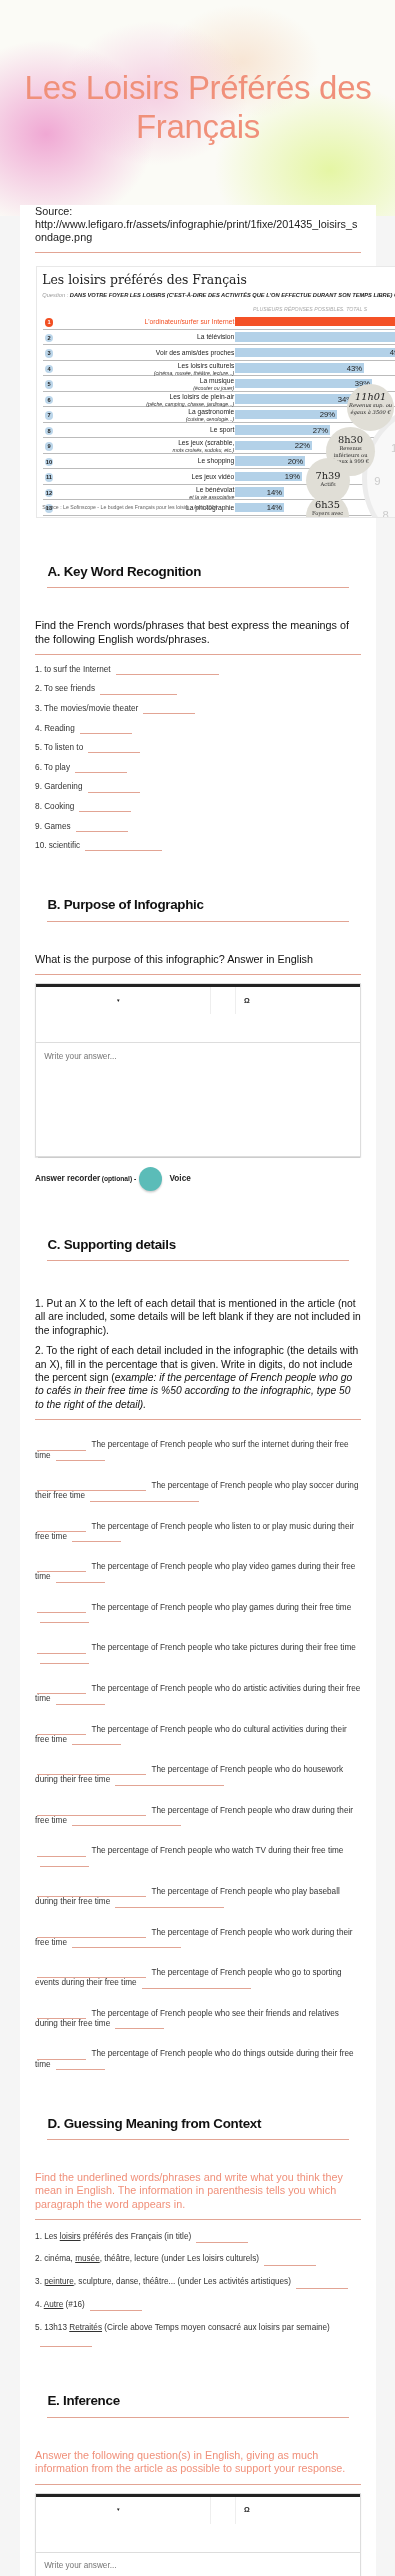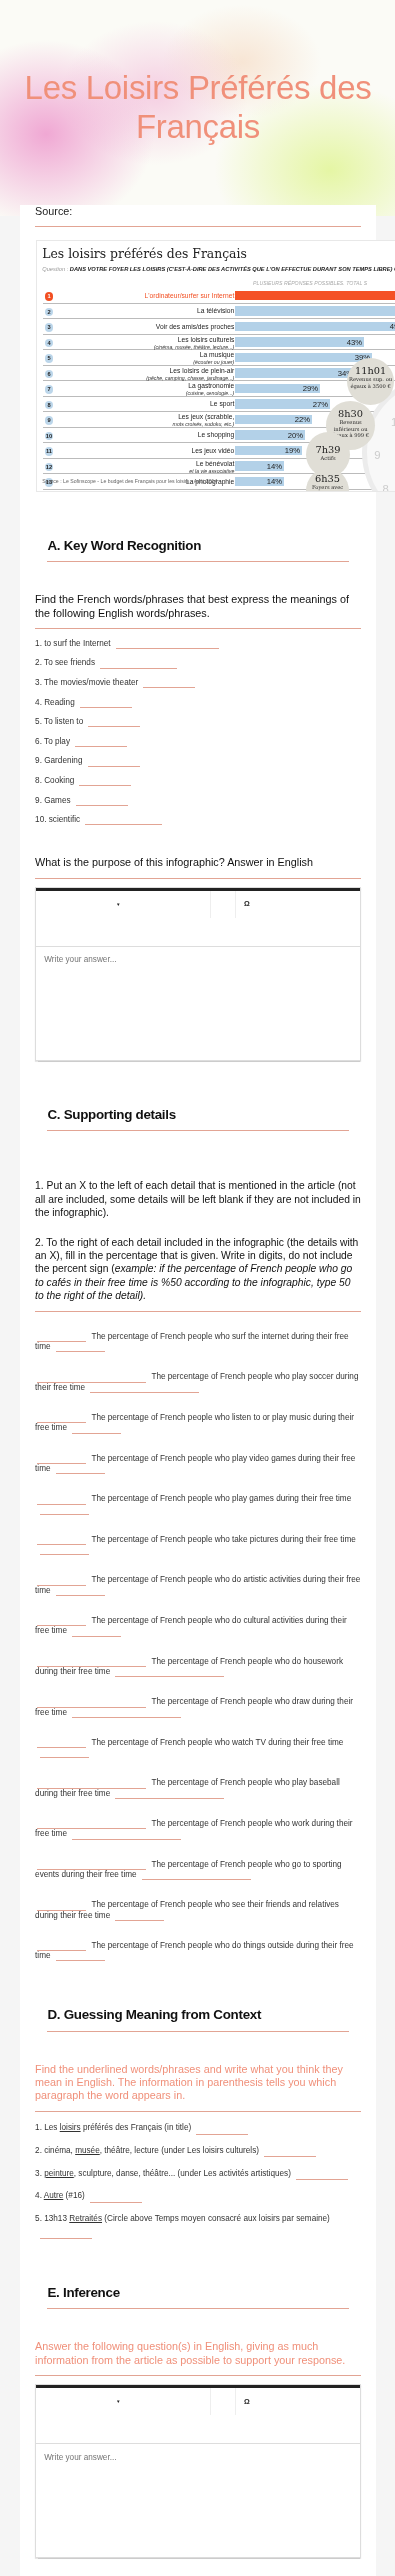--- a/index.html
+++ b/index.html
@@ -49,40 +49,41 @@
   .editor-bar { height: 3.1px; background: #222; }
   .toolbar { height: 56px; border-bottom: 1px solid #ddd; position: relative; }
   .tb-select { position: absolute; left: 0; top: 0; width: 175px; height: 27px; border-right: 0.5px solid #eee; }
   .tb-caret { position: absolute; left: 80px; top: 10.3px; font-size: 4.6px; }
   .tb-sep { position: absolute; left: 199px; top: 0; width: 0.5px; height: 27px; background: #eee; }
   .tb-omega { position: absolute; left: 208px; top: 8.2px; font-size: 7.2px; font-weight: bold; }
   .answer { display: block; width: 100%; height: 113px; border: 0; padding: 8.2px; font-size: 8.2px; font-family: "Liberation Sans", sans-serif; color: #aaa; resize: none; outline: none; background: #fff; }
   .recorder { display: flex; align-items: center; margin-top: 9.3px; font-size: 8.2px; font-weight: bold; color: #222; }
   .recorder small { font-size: 6.7px; margin-left: 1.5px; }
   .rec-btn { width: 23px; height: 24px; border-radius: 50%; background: #5bbcb8; margin: 0 7.2px 0 3.1px; box-shadow: 0 1.5px 2.1px rgba(0,0,0,0.2); cursor: pointer; }
-  .para { font-size: 10.3px; line-height: 13.4px; color: #111; margin-top: 16px; }
+  .para { font-size: 10.3px; line-height: 13.4px; color: #111; margin-top: 7px; }
   .para em { font-style: italic; }
   .detail { font-size: 8.2px; line-height: 10.3px; color: #333; margin-top: 20px; font-family: "Liberation Sans Narrow", "Liberation Sans", sans-serif; }
   .detail .pre { display: inline-block; width: 49px; border-bottom: 0.5px solid #e2a494; height: 8.2px; margin: 0 5.2px 0 2.1px; vertical-align: bottom; }
   .detail .pre.long { width: 109px; }
   .detail .post { display: inline-block; width: 49px; border-bottom: 0.5px solid #e2a494; height: 10.3px; margin-left: 5.2px; vertical-align: bottom; }
   .detail .post.long { width: 109px; }
   .u { text-decoration: underline; }
 </style>
 </head>
 <body>
 
 <div class="hero">
   <div class="hero-title">Les Loisirs Préférés des Français</div>
 </div>
 
 <div class="card">
 
   <div class="intro-src">
     <div>Source:</div>
+    <div style="word-break:break-all;">http://www.lefigaro.fr/assets/infographie/print/1fixe/201435_loisirs_sondage.png</div>
   </div>
   <hr class="rule">
 
   <div class="info">
     <div class="info-title">Les loisirs préférés des Français</div>
     <div class="info-q"><span>Question :</span> <b>DANS VOTRE FOYER LES LOISIRS (C'EST-À-DIRE DES ACTIVITÉS QUE L'ON EFFECTUE DURANT SON TEMPS LIBRE) CE SONT SURTOUT... ?</b></div>
     <div class="info-note">PLUSIEURS RÉPONSES POSSIBLES. TOTAL S</div>
     <div class="bars" id="bars">
         <div class="bar-row">
           <span class="rank first">1</span>
@@ -122,21 +123,21 @@
         <div class="bar-row">
           <span class="rank">6</span>
           <span class="blabel"><span>Les loisirs de plein-air</span><i>(pêche, camping, chasse, jardinage...)</i></span>
           <span class="bar" style="width:120px">
             <span class="bval">34%</span>
           </span>
         </div>
         <div class="bar-row">
           <span class="rank">7</span>
           <span class="blabel"><span>La gastronomie</span><i>(cuisine, œnologie...)</i></span>
-          <span class="bar" style="width:85px">
+          <span class="bar" style="width:102px">
             <span class="bval">29%</span>
           </span>
         </div>
         <div class="bar-row">
           <span class="rank">8</span>
           <span class="blabel single"><span>Le sport</span></span>
           <span class="bar" style="width:95px">
             <span class="bval">27%</span>
           </span>
         </div>
@@ -182,21 +183,21 @@
       </div>
 
     <div class="clock">
 
       <span style="left:24px;top:36px;">10</span>
       <span style="left:7.2px;top:69px;">9</span>
       <span style="left:15.5px;top:103px;">8</span>
 
     </div>
 
-    <div class="bubble" style="left:310px;top:117px;width:47px;height:47px;padding-top:7.2px;">
+    <div class="bubble" style="left:310px;top:117px;width:47px;height:47px;padding-top:7.2px;font-style:italic;">
       <div class="t">11h01</div>
       <div class="d">Revenus sup. ou égaux à 3500 €</div>
     </div>
     <div class="bubble" style="left:289px;top:160px;width:49px;height:49px;padding-top:7.2px;">
       <div class="t">8h30</div>
       <div class="d">Revenus inférieurs ou égaux à 999 €</div>
     </div>
     <div class="bubble" style="left:269px;top:191px;width:44px;height:45px;padding-top:11.3px;">
       <div class="t">7h39</div>
       <div class="d">Actifs</div>
@@ -218,36 +219,43 @@
       <div class="item"><span>3. The movies/movie theater</span><input class="blank w100" style="border-width: 0px 0px 0.5px; border-top-style: initial; border-right-style: initial; border-left-style: initial; border-top-color: initial; border-right-color: initial; border-left-color: initial; border-image: initial; border-bottom-style: solid; border-bottom-color: rgb(226, 164, 148); outline: none;"></div>
       <div class="item"><span>4. Reading</span><input class="blank w100" style="border-width: 0px 0px 0.5px; border-top-style: initial; border-right-style: initial; border-left-style: initial; border-top-color: initial; border-right-color: initial; border-left-color: initial; border-image: initial; border-bottom-style: solid; border-bottom-color: rgb(226, 164, 148); outline: none;"></div>
       <div class="item"><span>5. To listen to</span><input class="blank w100" style="border-width: 0px 0px 0.5px; border-top-style: initial; border-right-style: initial; border-left-style: initial; border-top-color: initial; border-right-color: initial; border-left-color: initial; border-image: initial; border-bottom-style: solid; border-bottom-color: rgb(226, 164, 148); outline: none;"></div>
       <div class="item"><span>6. To play</span><input class="blank w100" style="border-width: 0px 0px 0.5px; border-top-style: initial; border-right-style: initial; border-left-style: initial; border-top-color: initial; border-right-color: initial; border-left-color: initial; border-image: initial; border-bottom-style: solid; border-bottom-color: rgb(226, 164, 148); outline: none;"></div>
       <div class="item"><span>9. Gardening</span><input class="blank w100" style="border-width: 0px 0px 0.5px; border-top-style: initial; border-right-style: initial; border-left-style: initial; border-top-color: initial; border-right-color: initial; border-left-color: initial; border-image: initial; border-bottom-style: solid; border-bottom-color: rgb(226, 164, 148); outline: none;"></div>
       <div class="item"><span>8. Cooking</span><input class="blank w100" style="border-width: 0px 0px 0.5px; border-top-style: initial; border-right-style: initial; border-left-style: initial; border-top-color: initial; border-right-color: initial; border-left-color: initial; border-image: initial; border-bottom-style: solid; border-bottom-color: rgb(226, 164, 148); outline: none;"></div>
       <div class="item"><span>9. Games</span><input class="blank w100" style="border-width: 0px 0px 0.5px; border-top-style: initial; border-right-style: initial; border-left-style: initial; border-top-color: initial; border-right-color: initial; border-left-color: initial; border-image: initial; border-bottom-style: solid; border-bottom-color: rgb(226, 164, 148); outline: none;"></div>
       <div class="item"><span>10. scientific</span><input class="blank w150" style="border-width: 0px 0px 0.5px; border-top-style: initial; border-right-style: initial; border-left-style: initial; border-top-color: initial; border-right-color: initial; border-left-color: initial; border-image: initial; border-bottom-style: solid; border-bottom-color: rgb(226, 164, 148); outline: none;"></div>
     </div>
 
+  <div class="section-h">B. Purpose of Infographic</div>
   <div class="prompt">What is the purpose of this infographic?  Answer in English</div>
   <hr class="rule">
   <div class="editor">
     <div class="editor-bar"></div>
     <div class="toolbar">
       <div class="tb-select">
           <span class="tb-caret">▼</span>
         </div>
       <div class="tb-sep"></div>
       <div class="tb-omega">Ω</div>
     </div>
     <textarea class="answer" placeholder="Write your answer..." style=""></textarea>
   </div>
+  <div class="recorder">
+    <span>Answer recorder</span>
+      <small>(optional) -</small>
+    <div class="rec-btn"></div>
+    <span>Voice</span>
+  </div>
 
   <div class="section-h">C. Supporting details</div>
-  <div class="para" style="margin-top:48px">1. Put an X to the left of each detail that is mentioned in the article (not all are included, some details will be left blank if they are not included in the infographic).</div>
+  <div class="para" style="margin-top:36px">1. Put an X to the left of each detail that is mentioned in the article (not all are included, some details will be left blank if they are not included in the infographic).</div>
   <div class="para"><span>2. To the right of each detail included in the infographic (the details with an X), fill in the percentage that is given.  Write in digits, do not include the percent sign (</span><em>example: if the percentage of French people who go to cafés in their free time is %50 according to the infographic, type 50 to the right of the detail).</em></div>
   <hr class="rule">
   <div id="c-items">
       <div class="detail"><input class="pre" style="border-width: 0px 0px 0.5px; border-top-style: initial; border-right-style: initial; border-left-style: initial; border-top-color: initial; border-right-color: initial; border-left-color: initial; border-image: initial; border-bottom-style: solid; border-bottom-color: rgb(226, 164, 148); outline: none;"><span>The percentage of French people who surf the internet during their free time</span><input class="post" style="border-width: 0px 0px 0.5px; border-top-style: initial; border-right-style: initial; border-left-style: initial; border-top-color: initial; border-right-color: initial; border-left-color: initial; border-image: initial; border-bottom-style: solid; border-bottom-color: rgb(226, 164, 148); outline: none;"></div>
       <div class="detail"><input class="pre long" style="border-width: 0px 0px 0.5px; border-top-style: initial; border-right-style: initial; border-left-style: initial; border-top-color: initial; border-right-color: initial; border-left-color: initial; border-image: initial; border-bottom-style: solid; border-bottom-color: rgb(226, 164, 148); outline: none;"><span>The percentage of French people who play soccer during their free time</span><input class="post long" style="border-width: 0px 0px 0.5px; border-top-style: initial; border-right-style: initial; border-left-style: initial; border-top-color: initial; border-right-color: initial; border-left-color: initial; border-image: initial; border-bottom-style: solid; border-bottom-color: rgb(226, 164, 148); outline: none;"></div>
       <div class="detail"><input class="pre" style="border-width: 0px 0px 0.5px; border-top-style: initial; border-right-style: initial; border-left-style: initial; border-top-color: initial; border-right-color: initial; border-left-color: initial; border-image: initial; border-bottom-style: solid; border-bottom-color: rgb(226, 164, 148); outline: none;"><span>The percentage of French people who listen to or play music during their free time</span><input class="post" style="border-width: 0px 0px 0.5px; border-top-style: initial; border-right-style: initial; border-left-style: initial; border-top-color: initial; border-right-color: initial; border-left-color: initial; border-image: initial; border-bottom-style: solid; border-bottom-color: rgb(226, 164, 148); outline: none;"></div>
       <div class="detail"><input class="pre" style="border-width: 0px 0px 0.5px; border-top-style: initial; border-right-style: initial; border-left-style: initial; border-top-color: initial; border-right-color: initial; border-left-color: initial; border-image: initial; border-bottom-style: solid; border-bottom-color: rgb(226, 164, 148); outline: none;"><span>The percentage of French people who play video games during their free time</span><input class="post" style="border-width: 0px 0px 0.5px; border-top-style: initial; border-right-style: initial; border-left-style: initial; border-top-color: initial; border-right-color: initial; border-left-color: initial; border-image: initial; border-bottom-style: solid; border-bottom-color: rgb(226, 164, 148); outline: none;"></div>
       <div class="detail"><input class="pre" style="border-width: 0px 0px 0.5px; border-top-style: initial; border-right-style: initial; border-left-style: initial; border-top-color: initial; border-right-color: initial; border-left-color: initial; border-image: initial; border-bottom-style: solid; border-bottom-color: rgb(226, 164, 148); outline: none;"><span>The percentage of French people who play games during their free time</span><input class="post" style="border-width: 0px 0px 0.5px; border-top-style: initial; border-right-style: initial; border-left-style: initial; border-top-color: initial; border-right-color: initial; border-left-color: initial; border-image: initial; border-bottom-style: solid; border-bottom-color: rgb(226, 164, 148); outline: none;"></div>
       <div class="detail"><input class="pre" style="border-width: 0px 0px 0.5px; border-top-style: initial; border-right-style: initial; border-left-style: initial; border-top-color: initial; border-right-color: initial; border-left-color: initial; border-image: initial; border-bottom-style: solid; border-bottom-color: rgb(226, 164, 148); outline: none;"><span>The percentage of French people who take pictures during their free time</span><input class="post" style="border-width: 0px 0px 0.5px; border-top-style: initial; border-right-style: initial; border-left-style: initial; border-top-color: initial; border-right-color: initial; border-left-color: initial; border-image: initial; border-bottom-style: solid; border-bottom-color: rgb(226, 164, 148); outline: none;"></div>
       <div class="detail"><input class="pre" style="border-width: 0px 0px 0.5px; border-top-style: initial; border-right-style: initial; border-left-style: initial; border-top-color: initial; border-right-color: initial; border-left-color: initial; border-image: initial; border-bottom-style: solid; border-bottom-color: rgb(226, 164, 148); outline: none;"><span>The percentage of French people who do artistic activities during their free time</span><input class="post" style="border-width: 0px 0px 0.5px; border-top-style: initial; border-right-style: initial; border-left-style: initial; border-top-color: initial; border-right-color: initial; border-left-color: initial; border-image: initial; border-bottom-style: solid; border-bottom-color: rgb(226, 164, 148); outline: none;"></div>

